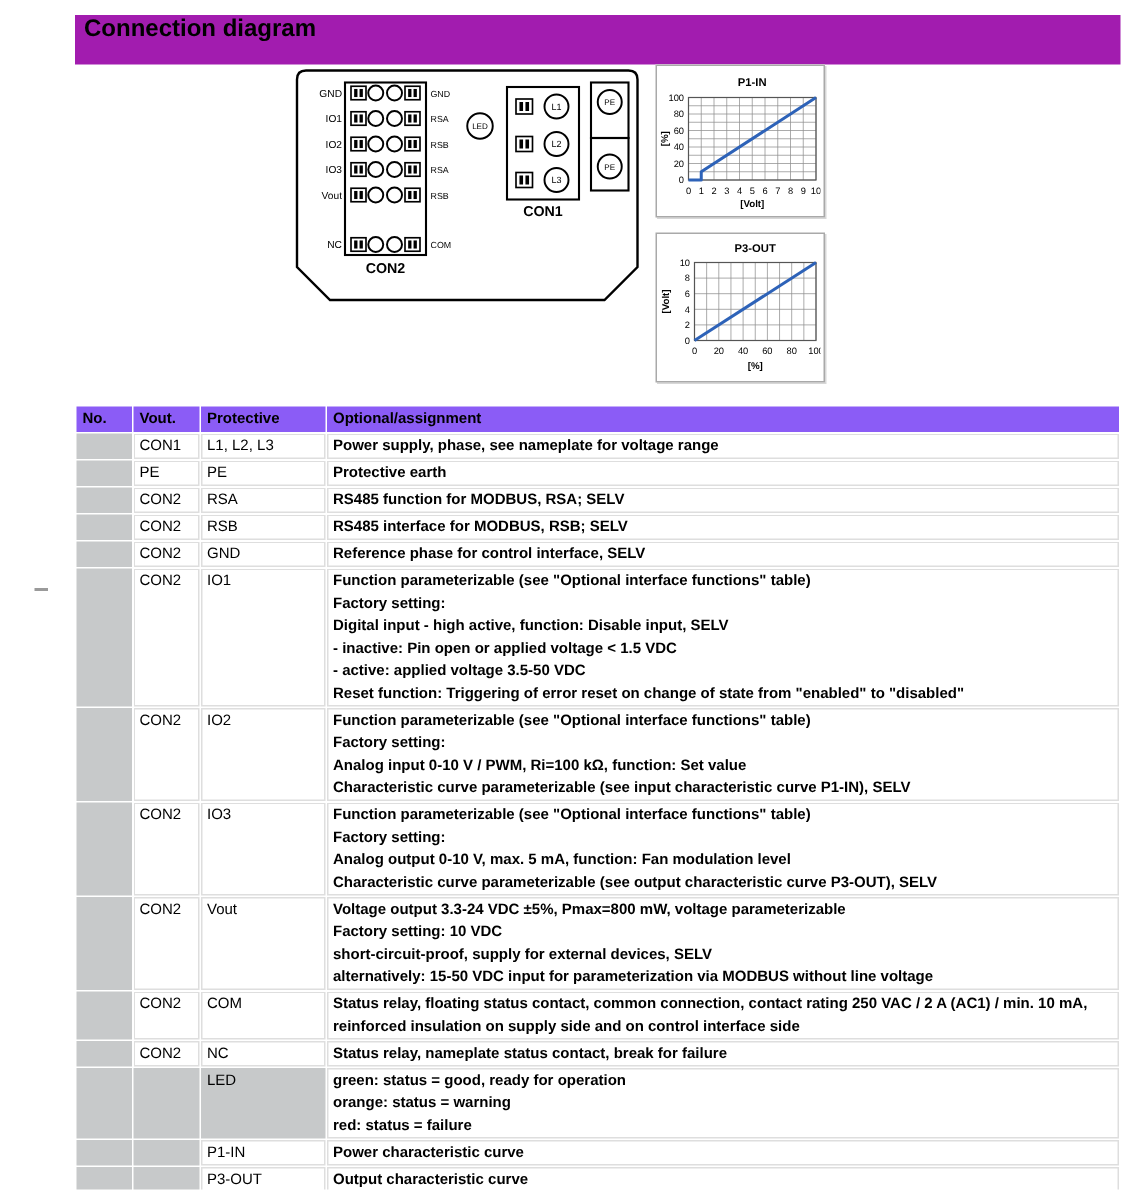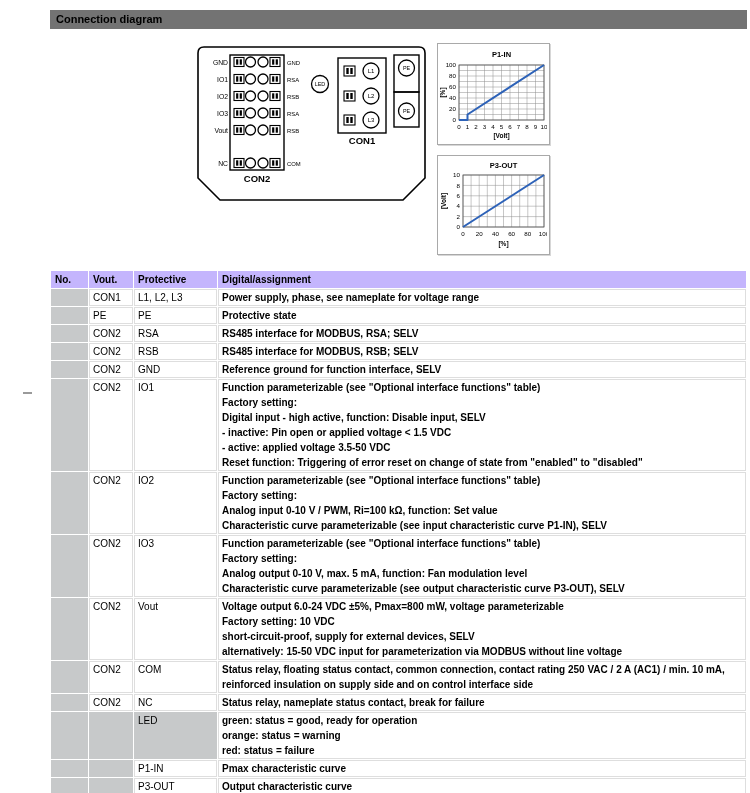--- a/index.html
+++ b/index.html
@@ -1,19 +1,19 @@
 <!DOCTYPE html>
 <html><head>
 <meta charset="utf-8">
 <style>
   html,body{margin:0;padding:0;background:#fff;}
   body{width:750px;height:793px;position:relative;font-family:"Liberation Sans",sans-serif;color:#000;overflow:hidden;}
 
-  .section-bar{position:absolute;left:50px;top:10px;width:697px;height:19px;background:#737373;
-    font-size:11px;font-weight:bold;line-height:19px;padding-left:6px;box-sizing:border-box;}
+  .section-bar{position:absolute;left:50px;top:10px;width:697px;height:33px;background:#a21caf;
+    font-size:16px;font-weight:bold;line-height:19px;padding-left:6px;box-sizing:border-box;}
 
   .margin-dash{position:absolute;left:23px;top:392px;width:9px;height:2px;background:#9a9a9a;}
 
   
   .diagram-svg{position:absolute;left:190px;top:40px;}
   .d-box{fill:#fff;stroke:#000;stroke-width:1.6;}
   .d-rect{fill:none;stroke:#000;stroke-width:1.4;}
   .d-circ{fill:#fff;stroke:#000;stroke-width:1.3;}
   .d-clamp-r{fill:#fff;stroke:#000;stroke-width:1.1;}
   .d-clamp-b{fill:#000;stroke:none;}
@@ -33,21 +33,21 @@
   .c-line{fill:none;stroke-width:2;stroke-linejoin:round;}
   .c-tick{font-size:6.2px;font-family:"Liberation Sans",sans-serif;}
   .c-title{font-size:7.5px;font-weight:bold;text-anchor:middle;font-family:"Liberation Sans",sans-serif;}
   .c-axis{font-size:6.5px;font-weight:bold;text-anchor:middle;font-family:"Liberation Sans",sans-serif;}
 
   
   .table-wrap{position:absolute;left:50px;top:270px;width:697px;}
   table.conn{width:100%;table-layout:fixed;border-collapse:separate;border-spacing:1px;background:#fff;}
   table.conn td,table.conn th{font-size:10px;line-height:15px;padding:1px 4px;vertical-align:top;text-align:left;
     overflow:hidden;word-wrap:break-word;}
-  table.conn th{background:#c4b5fd;font-weight:bold;}
+  table.conn th{background:#8b5cf6;font-weight:bold;}
   td.white{background:#fff;box-shadow:inset 0 0 0 1px #dedede;}
   td.shaded{background:#c7c9ca;}
   td.c-func{white-space:pre-line;font-weight:bold;}
 </style>
 </head>
 <body>
 
 <div class="section-bar">Connection diagram</div>
 
 <div class="margin-dash"></div>
@@ -242,53 +242,53 @@
         <col style="width:37px">
         <col style="width:44px">
         <col style="width:83px">
         <col>
       </colgroup>
     <thead>
       <tr>
         <th>No.</th>
         <th>Vout.</th>
         <th>Protective</th>
-        <th>Digital/assignment</th>
+        <th>Optional/assignment</th>
       </tr>
     </thead>
     <tbody>
         <tr>
           <td class="c-no shaded"></td>
           <td class="c-conn white">CON1</td>
           <td class="c-des white">L1, L2, L3</td>
           <td class="c-func white">Power supply, phase, see nameplate for voltage range</td>
         </tr>
         <tr>
           <td class="c-no shaded"></td>
           <td class="c-conn white">PE</td>
           <td class="c-des white">PE</td>
-          <td class="c-func white">Protective state</td>
+          <td class="c-func white">Protective earth</td>
         </tr>
         <tr>
           <td class="c-no shaded"></td>
           <td class="c-conn white">CON2</td>
           <td class="c-des white">RSA</td>
-          <td class="c-func white">RS485 interface for MODBUS, RSA; SELV</td>
+          <td class="c-func white">RS485 function for MODBUS, RSA; SELV</td>
         </tr>
         <tr>
           <td class="c-no shaded"></td>
           <td class="c-conn white">CON2</td>
           <td class="c-des white">RSB</td>
           <td class="c-func white">RS485 interface for MODBUS, RSB; SELV</td>
         </tr>
         <tr>
           <td class="c-no shaded"></td>
           <td class="c-conn white">CON2</td>
           <td class="c-des white">GND</td>
-          <td class="c-func white">Reference ground for function interface, SELV</td>
+          <td class="c-func white">Reference phase for control interface, SELV</td>
         </tr>
         <tr>
           <td class="c-no shaded"></td>
           <td class="c-conn white">CON2</td>
           <td class="c-des white">IO1</td>
           <td class="c-func white">Function parameterizable (see "Optional interface functions" table)
 Factory setting:
 Digital input - high active, function: Disable input, SELV
 - inactive: Pin open or applied voltage &lt; 1.5 VDC
 - active: applied voltage 3.5-50 VDC
@@ -309,21 +309,21 @@
           <td class="c-des white">IO3</td>
           <td class="c-func white">Function parameterizable (see "Optional interface functions" table)
 Factory setting:
 Analog output 0-10 V, max. 5 mA, function: Fan modulation level
 Characteristic curve parameterizable (see output characteristic curve P3-OUT), SELV</td>
         </tr>
         <tr>
           <td class="c-no shaded"></td>
           <td class="c-conn white">CON2</td>
           <td class="c-des white">Vout</td>
-          <td class="c-func white">Voltage output 6.0-24 VDC ±5%, Pmax=800 mW, voltage parameterizable
+          <td class="c-func white">Voltage output 3.3-24 VDC ±5%, Pmax=800 mW, voltage parameterizable
 Factory setting: 10 VDC
 short-circuit-proof, supply for external devices, SELV
 alternatively: 15-50 VDC input for parameterization via MODBUS without line voltage</td>
         </tr>
         <tr>
           <td class="c-no shaded"></td>
           <td class="c-conn white">CON2</td>
           <td class="c-des white">COM</td>
           <td class="c-func white">Status relay, floating status contact, common connection, contact rating 250 VAC / 2 A (AC1) / min. 10 mA, reinforced insulation on supply side and on control interface side</td>
         </tr>
@@ -338,21 +338,21 @@
           <td class="c-conn shaded"></td>
           <td class="c-des shaded">LED</td>
           <td class="c-func white">green: status = good, ready for operation
 orange: status = warning
 red: status = failure</td>
         </tr>
         <tr>
           <td class="c-no shaded"></td>
           <td class="c-conn shaded"></td>
           <td class="c-des white">P1-IN</td>
-          <td class="c-func white">Pmax characteristic curve</td>
+          <td class="c-func white">Power characteristic curve</td>
         </tr>
         <tr>
           <td class="c-no shaded"></td>
           <td class="c-conn shaded"></td>
           <td class="c-des white">P3-OUT</td>
           <td class="c-func white">Output characteristic curve</td>
         </tr>
       </tbody>
   </table>
 </div>

